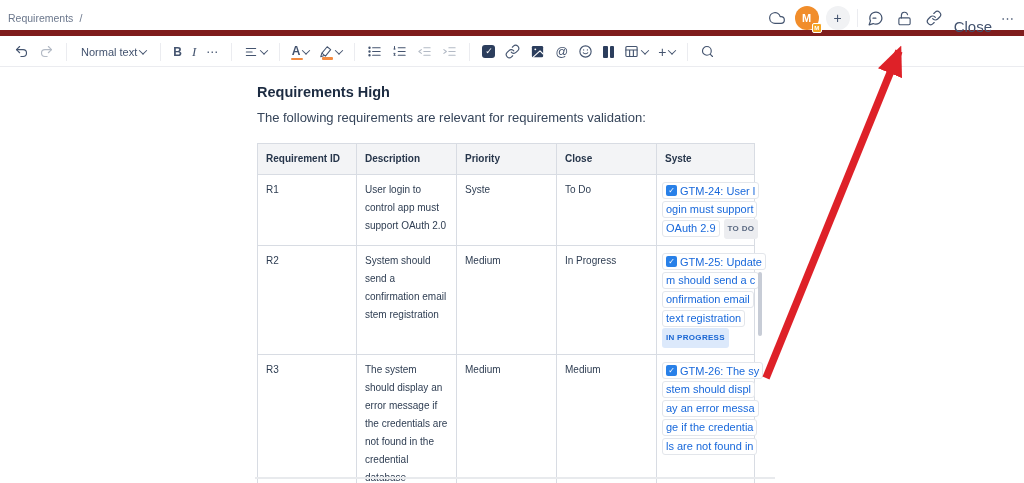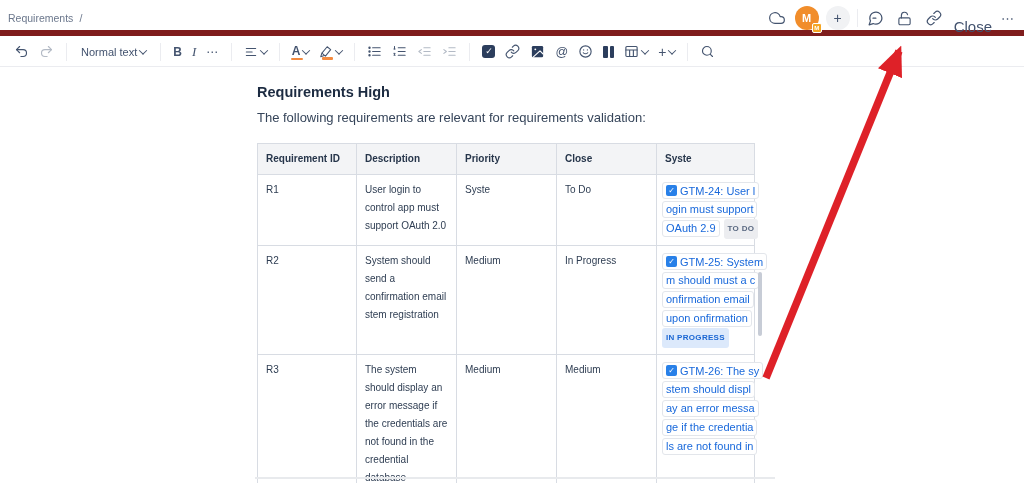--- a/index.html
+++ b/index.html
@@ -315,30 +315,30 @@
           </td>
         </tr>
         <tr class="row-r2">
           <td>R2</td>
           <td>System should send a confirmation email stem registration</td>
           <td>Medium</td>
           <td>In Progress</td>
           <td class="jira">
             <div class="jline"><span class="chip">
                   <span class="jcheck">✓</span>
-                  <span>GTM-25: System</span>
-                </span></div>
-            <div class="jline"><span class="chip">
-                  <span>m should must a c</span>
+                  <span>GTM-25: Update</span>
+                </span></div>
+            <div class="jline"><span class="chip">
+                  <span>m should send a c</span>
                 </span></div>
             <div class="jline"><span class="chip">
                   <span>onfirmation email</span>
                 </span></div>
             <div class="jline"><span class="chip">
-                  <span>upon onfirmation</span>
+                  <span>text registration</span>
                 </span></div>
             <div class="jline"><span class="loz loz-blue" style="margin-left:0;">IN PROGRESS</span></div>
           </td>
         </tr>
         <tr class="row-r3">
           <td>R3</td>
           <td>The system should display an error message if the credentials are not found in the credential database</td>
           <td>Medium</td>
           <td>Medium</td>
           <td class="jira">

